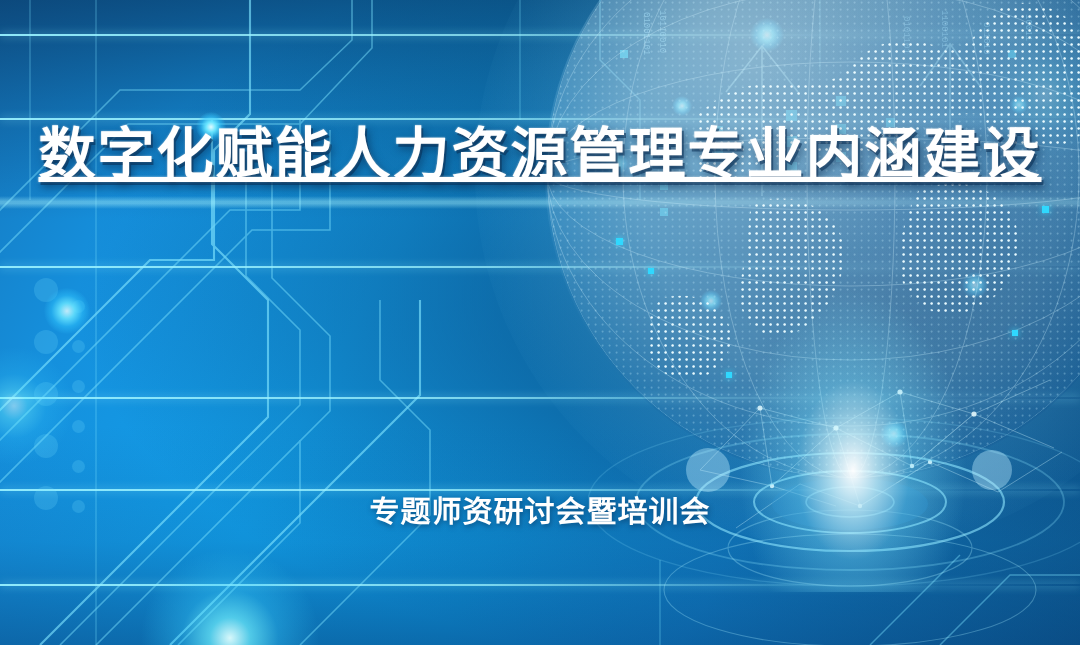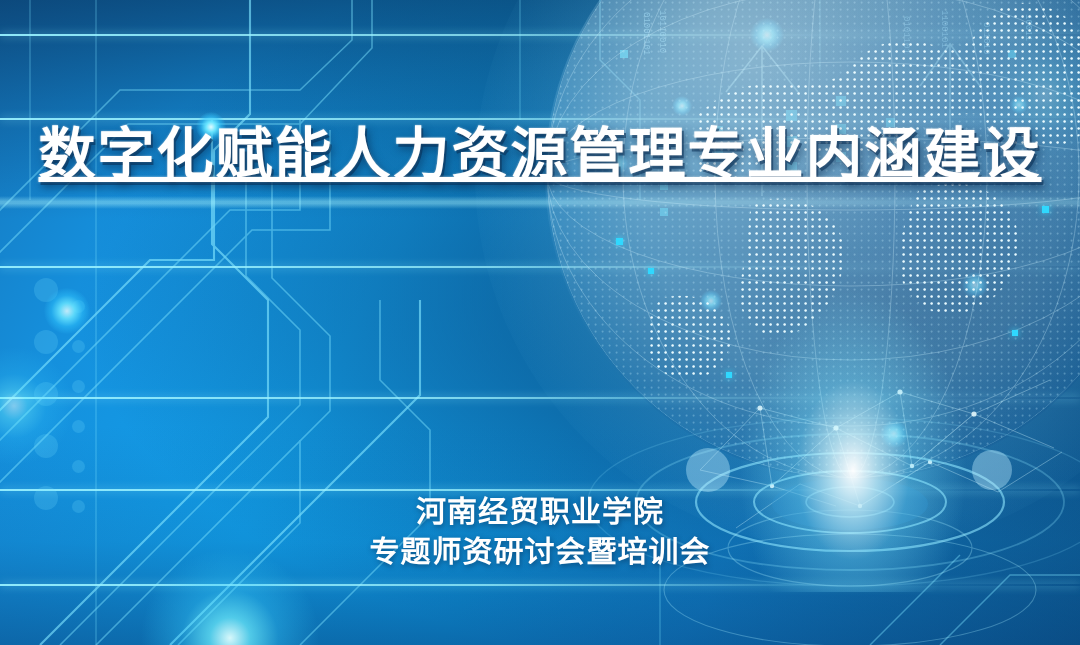--- a/index.html
+++ b/index.html
@@ -340,18 +340,17 @@
     <div class="sqdot" style="left:726px;top:372px;width:6px;height:6px;"></div>
   </div>
 
   <div id="content">
 
     <div class="title-line" id="title-line-1">数字化赋能人力资源管理专业内涵建设</div>
 
 
 
     <div id="orgs">
-      <div class="org-line">河南经贸职业学院</div>
       <div class="org-line">专题师资研讨会暨培训会</div>
     </div>
 
   </div>
 </div>
 
 </body></html>

